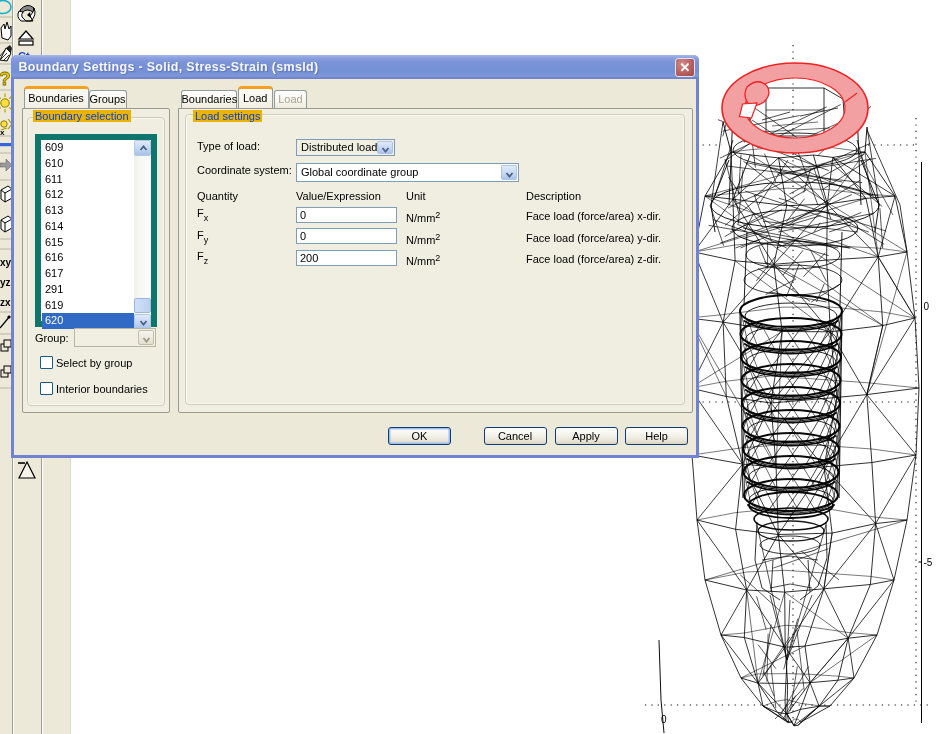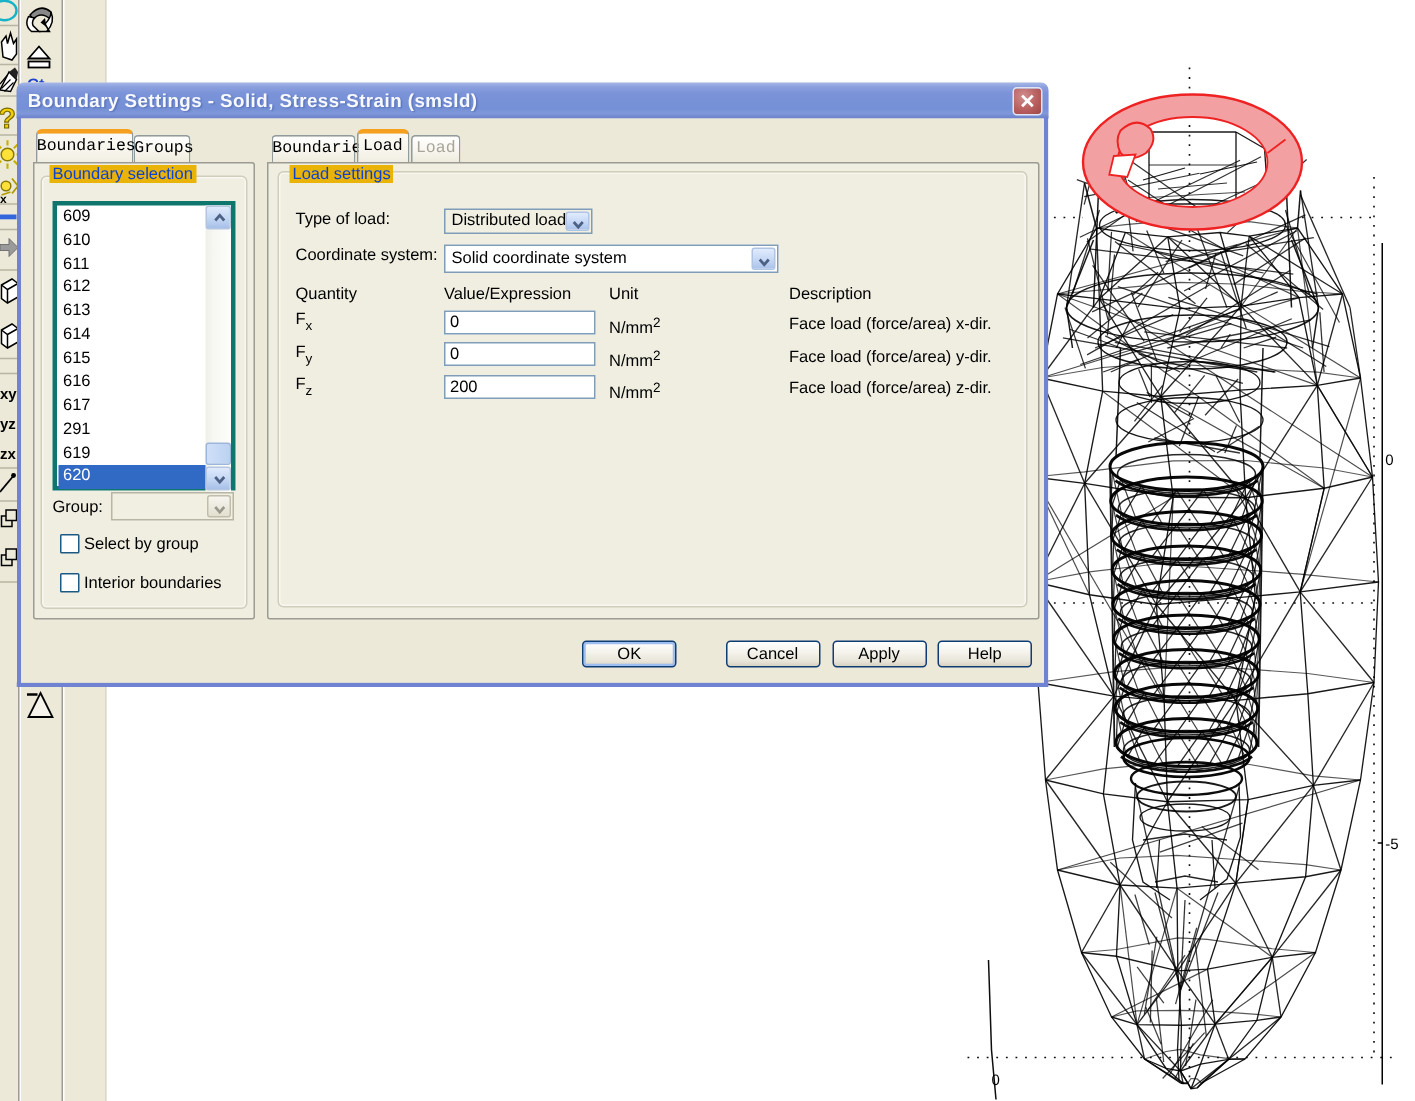--- a/index.html
+++ b/index.html
@@ -26,31 +26,31 @@
   font-weight:bold; letter-spacing:0.3px; text-shadow:1px 1px 1px rgba(40,60,130,0.35);}
 #closebtn { position:absolute; right:4px; top:2.5px; width:20px; height:19px;
   border:1px solid #dfe5f5; border-radius:3px;
   background:radial-gradient(circle at 35% 30%, #cf8d8d, #b95f5f 55%, #9e4646 100%);
   color:#fff; font-size:13px; font-weight:bold; text-align:center; line-height:17px;}
 #client { position:absolute; left:0; top:24px; width:682px; height:376px; background:#ECE9D8; }
 
 
 .tab { position:absolute; font-size:11px; color:#000; text-align:center;
   border:1px solid #919b9c; border-bottom:none; border-radius:3px 3px 0 0;
-  background:linear-gradient(#ffffff, #f8f6ee 55%, #eeebdd 100%);font-family:Liberation Mono, monospace; }
+  background:linear-gradient(#ffffff, #f8f6ee 55%, #eeebdd 100%); }
 .tab.active { background:linear-gradient(#fcfbf6,#f4f2e7 85%, #f0eee1 100%); border-top:3px solid #f5a01f; border-radius:4px 4px 0 0; z-index:5; }
 .panel { position:absolute; border:1px solid #9b9b93; background:#f0eee1; border-radius:0 2px 2px 2px;}
 .gbox { position:absolute; border:1px solid #d0cdba; border-radius:4px;
   box-shadow:inset 0 0 0 1px rgba(255,255,255,0.55); }
 .glabel { position:absolute; font-size:11px; color:#0b42d0; background:#eab308; padding:0 2px; }
 .lbl { position:absolute; font-size:11px; color:#000; white-space:nowrap; }
 .bold { font-weight:normal; }
 
 
-#list { left:21px; top:55px; width:122px; height:193px; border:3px solid #0f766e; background:#fff; }
+#list { left:21px; top:55px; width:122px; height:193px; border:6px solid #0f766e; background:#fff; }
 #listinner { position:absolute; left:1px; top:0px; width:100px; }
 .li { font-size:11px; height:15.75px; line-height:15.75px; padding-left:3px; color:#000;}
 .li.sel { background:#316ac5; color:#fff; width:101px;}
 
 #sbar { position:absolute; right:0; top:0; width:17px; height:191px;
   background:linear-gradient(90deg,#f0f0ea,#f6f6f2 30%,#fdfdfb); }
 .sbtn { position:absolute; left:0px; width:17px; height:16px; border:1px solid #b5c7e0; border-radius:2px;
   background:linear-gradient(#dfeafc,#c0d4f2 60%,#a8c0e8); }
 .sthumb { position:absolute; left:0px; width:17px; height:15px; border:1px solid #9db7dc; border-radius:2px;
   background:linear-gradient(90deg,#cfdff8,#bcd2f1); }
@@ -667,21 +667,21 @@
       <div class="combo" style="left:282px; top:59.5px; width:99px; height:17.5px; background:#f1efe2;">
         <span class="combotext">Distributed load</span>
         <div class="cbtn">
             <svg class="chev" style="top:3.5px;left:3px;" viewBox="0 0 9 9">
               <path d="M1.5 3 L4.5 6.5 L7.5 3" fill="none" stroke="#4d6185" stroke-width="1.8"></path>
             </svg>
           </div>
       </div>
       <div class="lbl" style="left:183px; top:85px;">Coordinate system:</div>
       <div class="combo" style="left:282px; top:84px; width:223px; height:18.5px;">
-        <span class="combotext">Solid coordinate system</span>
+        <span class="combotext">Global coordinate group</span>
         <div class="cbtn">
             <svg class="chev" style="top:4px;left:3px;" viewBox="0 0 9 9">
               <path d="M1.5 3 L4.5 6.5 L7.5 3" fill="none" stroke="#4d6185" stroke-width="1.8"></path>
             </svg>
           </div>
       </div>
 
       <div class="lbl bold" style="left:183px; top:111px;">Quantity</div>
       <div class="lbl bold" style="left:282px; top:111px;">Value/Expression</div>
       <div class="lbl bold" style="left:392px; top:111px;">Unit</div>

